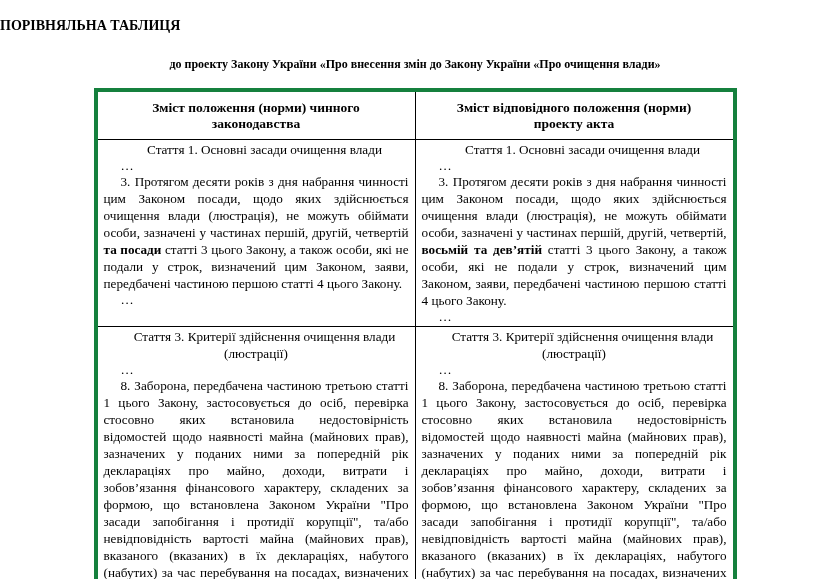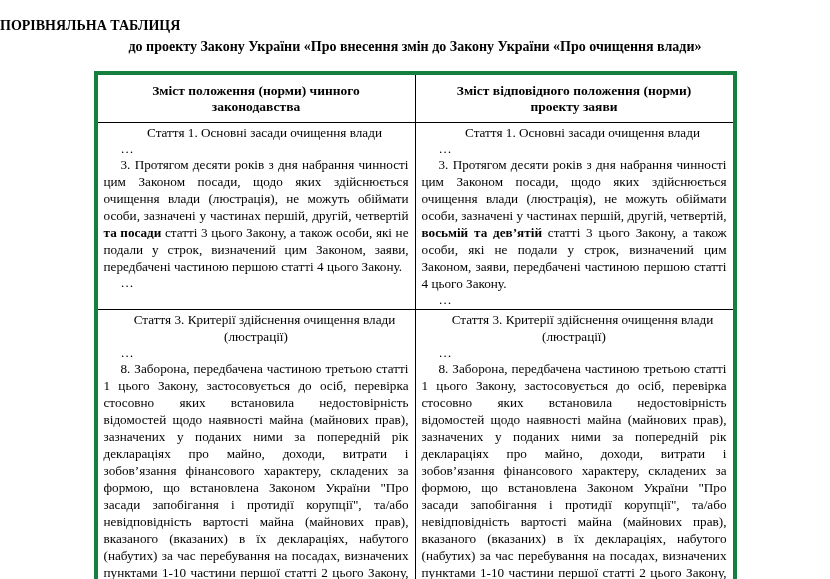--- a/index.html
+++ b/index.html
@@ -19,23 +19,23 @@
   .doc-title {
     padding-top: 17px;
     text-align: left;
     font-weight: bold;
     font-size: 14px;
     line-height: 18px;
   }
   .doc-subtitle {
     text-align: center;
     font-weight: bold;
-    font-size: 14px;
+    font-size: 12px;
     line-height: 18px;
-    margin-top: 3px;
+    margin-top: 20px;
   }
   table.cmp {
     border-collapse: collapse;
     table-layout: fixed;
     width: 643px;
     margin: 15px auto 0 auto;
     border: 4px solid #15803d;
   }
   table.cmp td {
     border: 1px solid #000;
@@ -80,21 +80,21 @@
 
 <div class="sheet">
 
   <div class="doc-title">ПОРІВНЯЛЬНА ТАБЛИЦЯ</div>
   <div class="doc-subtitle">до проекту Закону України «Про внесення змін до Закону України «Про очищення влади»</div>
 
   <table class="cmp">
     <tbody>
       <tr>
         <td class="th-cell">Зміст положення (норми) чинного законодавства</td>
-        <td class="th-cell">Зміст відповідного положення (норми) проекту заяви</td>
+        <td class="th-cell">Зміст відповідного положення (норми) проекту акта</td>
       </tr>
 
 
       <tr>
         <td class="cell">
           <p class="hd">Стаття 1. Основні засади очищення влади</p>
           <p class="dots">…</p>
           <p><span>3. Протягом десяти років з дня набрання чинності цим Законом посади, щодо яких здійснюється очищення влади (люстрація), не можуть обіймати особи, зазначені у частинах першій, другій, четвертій </span><b>та посади</b><span> статті 3 цього Закону, а також особи, які не подали у строк, визначений цим Законом, заяви, передбачені частиною першою статті 4 цього Закону.</span></p>
           <p class="dots">…</p>
         </td>

